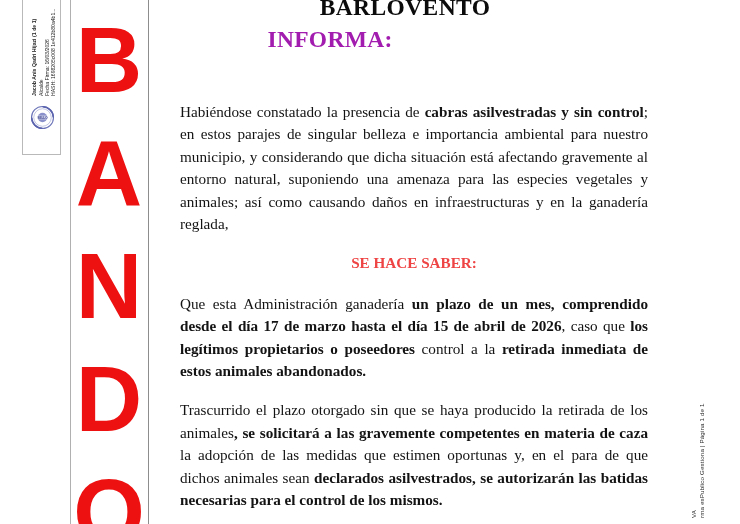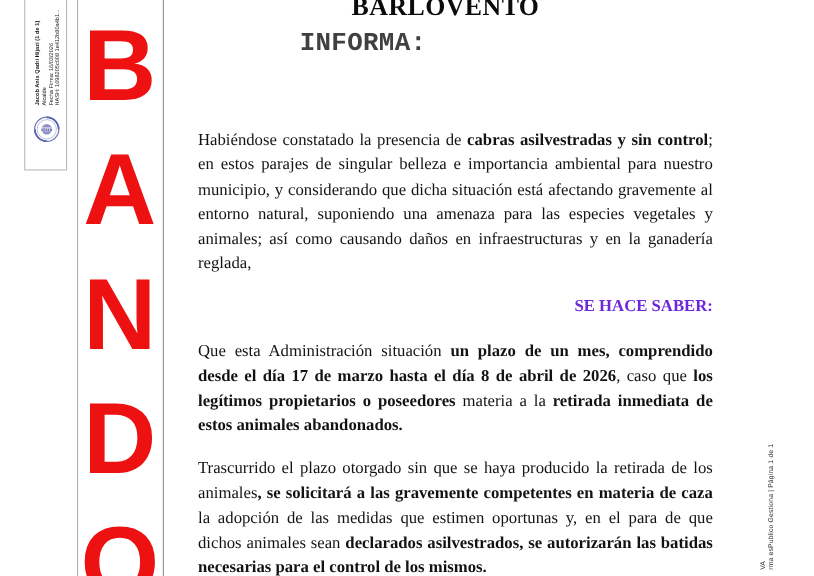--- a/index.html
+++ b/index.html
@@ -136,50 +136,50 @@
     font-size: 23.5px;
     letter-spacing: 0.4px;
     color: #0b0b0b;
   }
   #hd-informa {
     position: absolute;
     left: 0;
     top: 26px;
     width: 350px;
     text-align: center;
-    font-family: Liberation Mono, monospace;
+    font-family: Liberation Serif, serif;
     font-weight: bold;
     font-size: 23.5px;
     letter-spacing: 0.3px;
-    color: #404040;
+    color: #a21caf;
   }
 
   #body-col {
     position: absolute;
     left: 25px;
     top: 101px;
     width: 468px;
   }
   .para {
     font-family: "Liberation Serif", serif;
     font-size: 15.2px;
     line-height: 22.4px;
     text-align: justify;
     color: #131313;
-    margin: 16px 0 17px 0;
+    margin: 0 0 17px 0;
   }
   .para b { font-weight: bold; }
   .heading-sub {
     font-family: "Liberation Serif", serif;
     font-size: 15.2px;
     line-height: 22.4px;
     font-weight: bold;
-    color: #6d28d9;
+    color: #ef4444;
     margin: 0 0 18px 0;
-    text-align: right;
+    text-align: center;
   }
 
   
   #footer-right {
     position: absolute;
     left: 690px;
     top: 0px;
     width: 50px;
     height: 524px;
   }
@@ -246,21 +246,21 @@
 
     <div id="hd-city">BARLOVENTO</div>
     <div id="hd-informa">INFORMA:</div>
 
     <div id="body-col">
 
       <p class="para"><span>Habiéndose constatado la presencia de </span><b>cabras asilvestradas y sin control</b><span>; en estos parajes de singular belleza e importancia ambiental para nuestro municipio, y considerando que dicha situación está afectando gravemente al entorno natural, suponiendo una amenaza para las especies vegetales y animales; así como causando daños en infraestructuras y en la ganadería reglada,</span></p>
 
       <p class="heading-sub">SE HACE SABER:</p>
 
-      <p class="para"><span>Que esta Administración situación </span><b>un plazo de un mes, comprendido desde el día 17 de marzo hasta  el día 8 de abril de 2026</b><span>, caso que </span><b>los legítimos propietarios o poseedores</b><span> materia a la </span><b>retirada inmediata de estos animales abandonados.</b></p>
+      <p class="para"><span>Que esta Administración ganadería </span><b>un plazo de un mes, comprendido desde el día 17 de marzo hasta  el día 15 de abril de 2026</b><span>, caso que </span><b>los legítimos propietarios o poseedores</b><span> control a la </span><b>retirada inmediata de estos animales abandonados.</b></p>
 
       <p class="para"><span>Trascurrido el plazo otorgado sin que se haya producido la retirada de los animales</span><b>, se solicitará a las gravemente competentes en materia de caza</b><span> la adopción de las medidas que estimen oportunas y, en el para de que dichos animales sean </span><b>declarados asilvestrados, se autorizarán las batidas necesarias para el control de los mismos.</b></p>
 
     </div>
   </div>
 
   <div id="footer-right">
     <span id="footer-vtext">rma esPublico Gestiona | Página 1 de 1</span>
     <span id="footer-vtext2">VA</span>
   </div>

